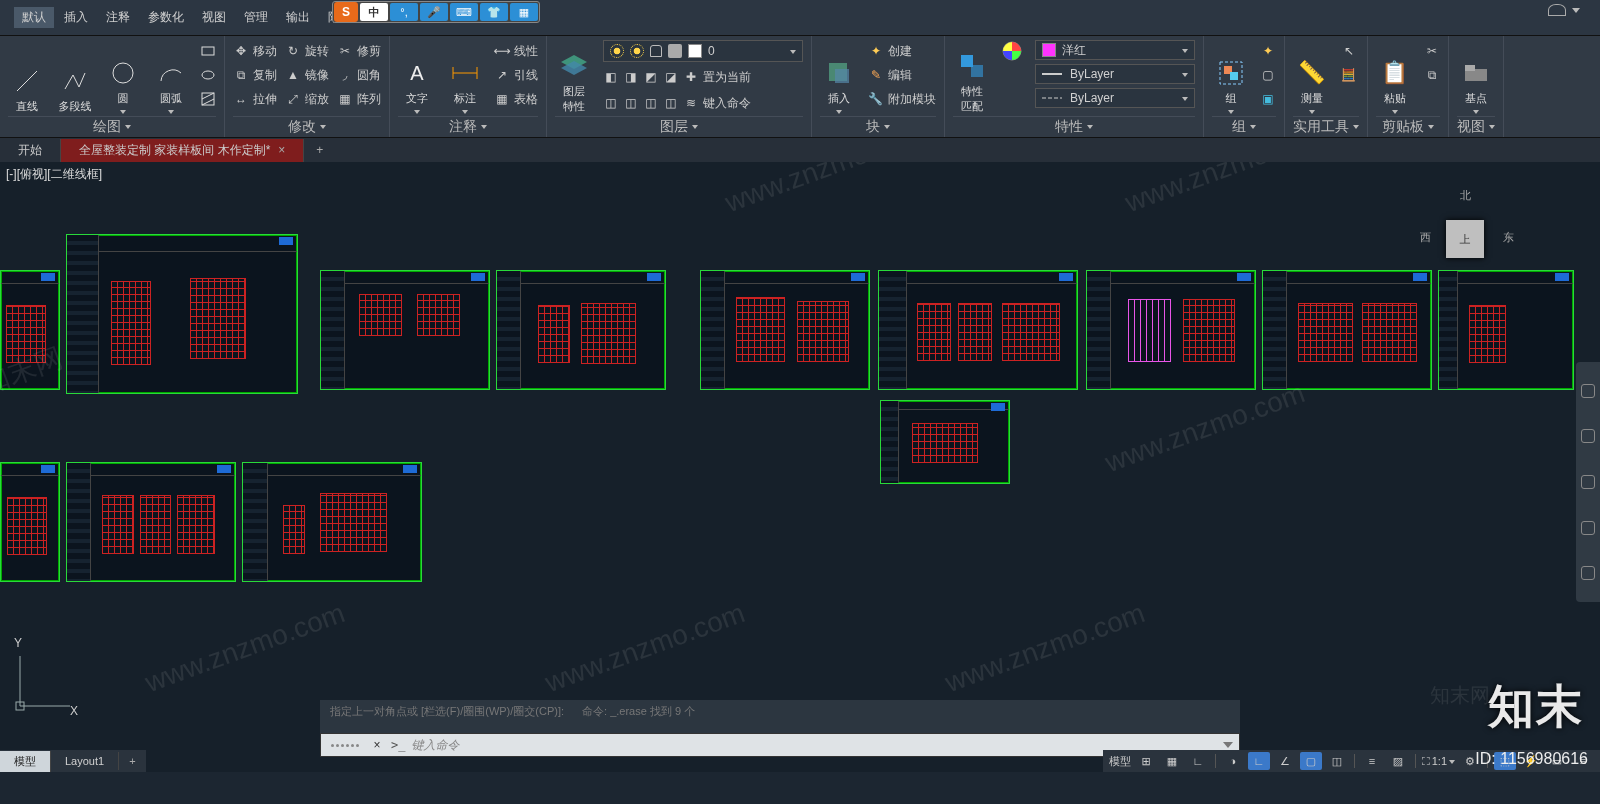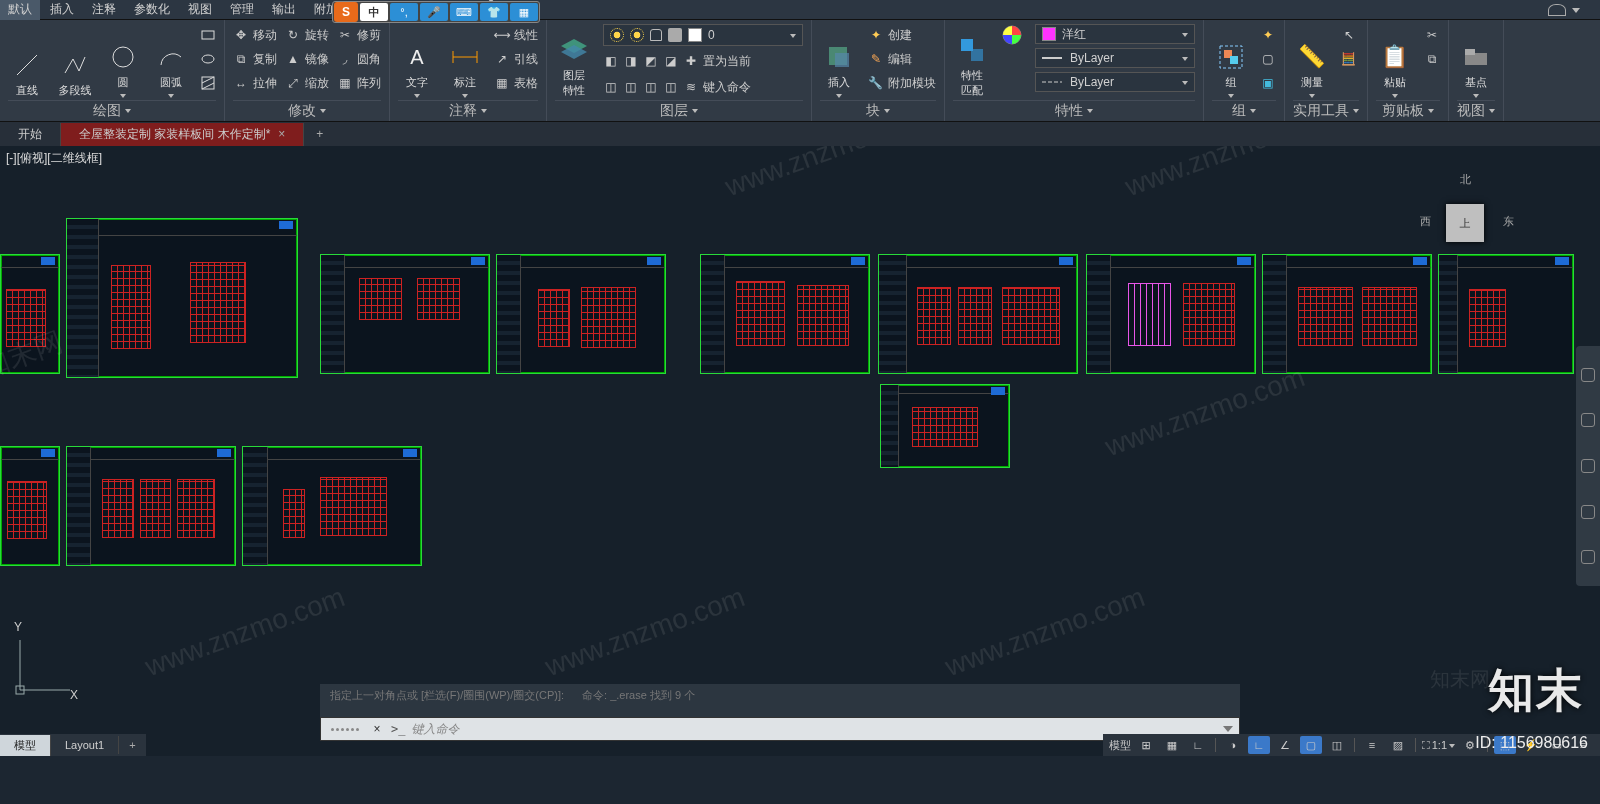--- a/index.html
+++ b/index.html
@@ -1,17 +1,17 @@
 <!DOCTYPE html>
 <html><head>
 <meta charset="utf-8">
 <style>
   * { box-sizing: border-box; margin: 0; padding: 0; }
   html, body { width: 1600px; height: 804px; font-family: "Microsoft YaHei", Arial, sans-serif; font-size: 12px; background: #1c2631; color: #d0d0d0; overflow: hidden; user-select: none; }
-  .menubar { display: flex; align-items: center; height: 20px; background: #2c3642; padding-left: 0; gap: 2px; position: relative; border-bottom: 1px solid #111; }
+  .menubar { display: flex; align-items: center; height: 36px; background: #2c3642; padding-left: 14px; gap: 2px; position: relative; border-bottom: 1px solid #111; }
   .menubar .item { padding: 2px 8px; cursor: default; }
   .menubar .item.active { background: #4a5969; }
   .menubar .floater { position: absolute; left: 332px; top: 1px; display: flex; align-items: center; height: 22px; background: #444; border: 1px solid #888; border-radius: 3px; }
   .floater .s-badge { width: 24px; height: 20px; background: #e86a1a; color: #fff; font-weight: bold; display: flex; align-items: center; justify-content: center; border-radius: 3px; margin: 1px; }
   .floater .chip { width: 28px; height: 18px; margin: 1px; display: flex; align-items: center; justify-content: center; color: #fff; font-size: 11px; border-radius: 2px; }
   .floater .chip.blue { background: #2c8fd6; }
   .floater .chn { background: #fff; color: #333; font-weight: bold; }
   .menubar .cloud-dot { position: absolute; right: 20px; top: 4px; display: flex; align-items: center; gap: 6px; }
   .cloud-dot .c { width: 18px; height: 12px; border: 1px solid #aaa; border-radius: 8px 8px 0 0 / 6px 6px 0 0; }
   .cloud-dot .dd { width: 0; height: 0; border-left: 4px solid transparent; border-right: 4px solid transparent; border-top: 5px solid #bbb; }

